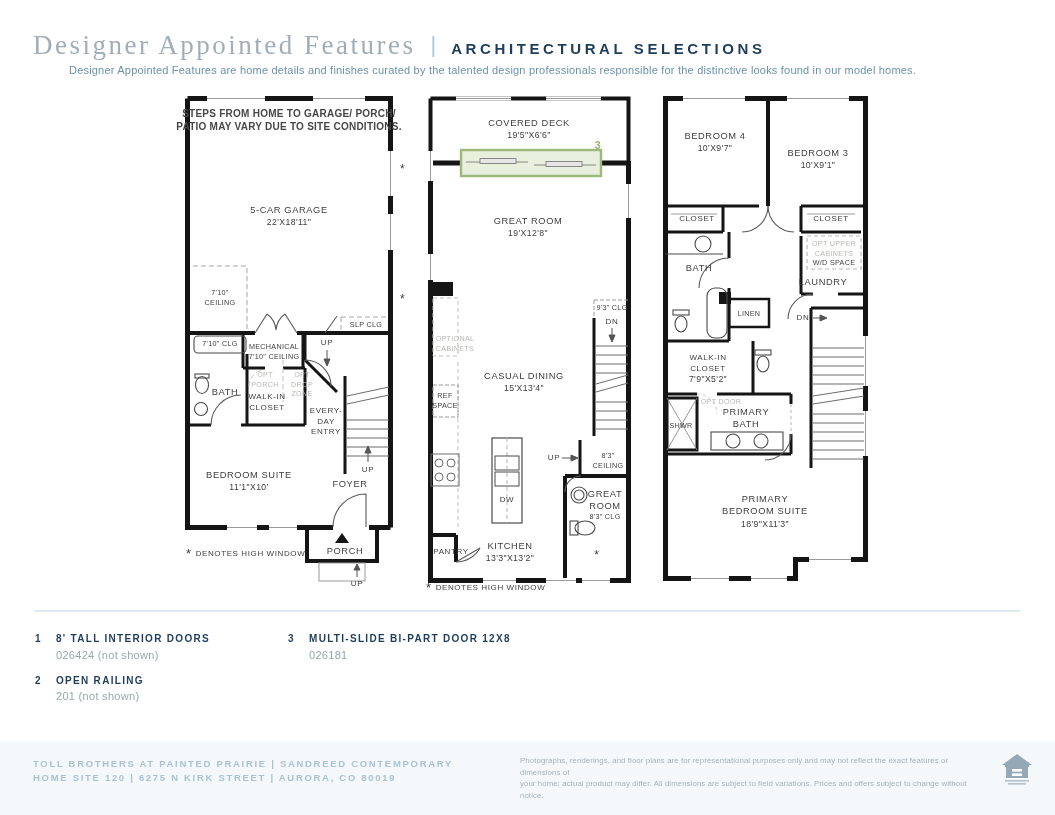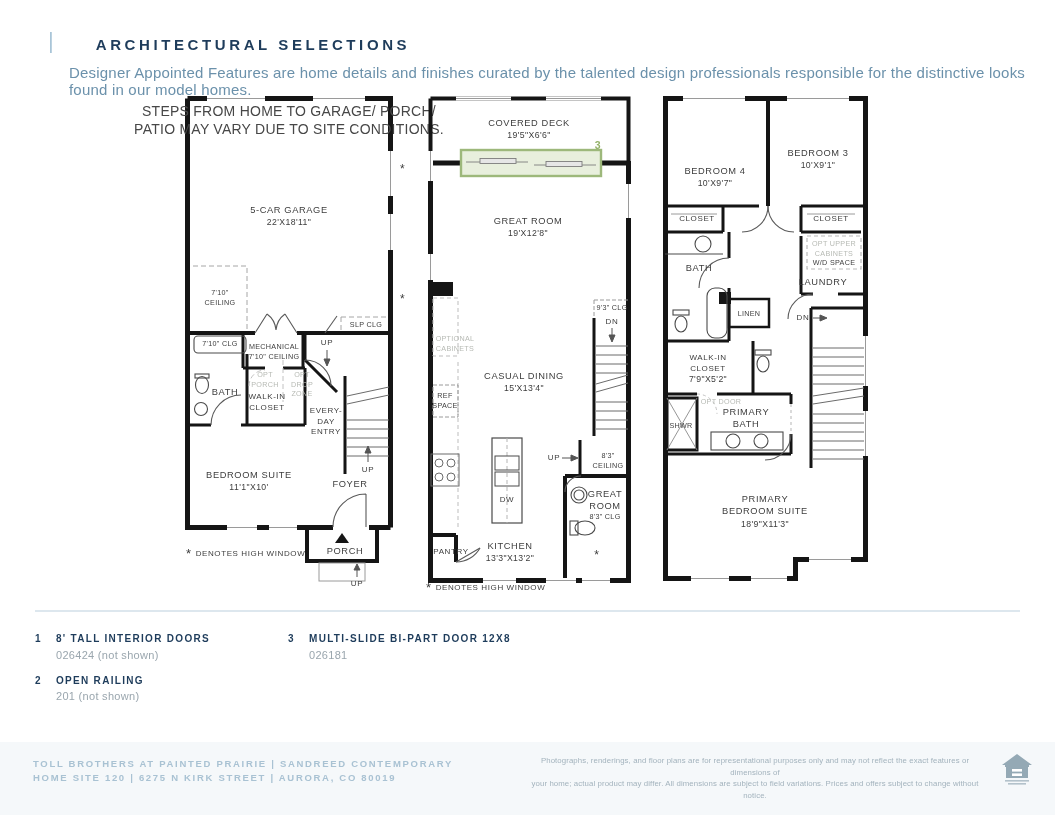--- a/index.html
+++ b/index.html
@@ -3,50 +3,51 @@
 <meta charset="utf-8">
 <style>
   html,body{margin:0;padding:0;background:#ffffff;}
   body{width:1055px;height:815px;position:relative;overflow:hidden;
        font-family:"Liberation Sans",sans-serif;-webkit-font-smoothing:antialiased;}
   .abs{position:absolute;}
   
   .hdr{position:absolute;left:33px;top:30px;display:flex;align-items:baseline;white-space:nowrap;}
   .title-serif{font-family:"Liberation Serif",serif;font-size:27px;color:#a1aeb9;letter-spacing:2.5px;}
   .title-pipe{font-size:22px;color:#a9c5d8;margin:0 15px;position:relative;top:-2px;}
-  .title-caps{font-size:15px;font-weight:bold;color:#1e3c5b;letter-spacing:3.6px;margin-left:27px;}
-  .tagline{position:absolute;left:33px;top:64px;font-size:15px;color:#6b91ab;letter-spacing:0.2px;padding-left:36px;}
+  .title-caps{font-size:15px;font-weight:bold;color:#1e3c5b;letter-spacing:3.6px;}
+  .tagline{position:absolute;left:33px;top:64px;font-size:11px;color:#6b91ab;letter-spacing:0.2px;padding-left:36px;}
   
   .plan{position:absolute;}
   .plan svg{position:absolute;left:0;top:0;}
   .lbl{position:absolute;transform:translate(-50%,-50%);text-align:center;color:#3d3d3d;
        font-size:9.3px;letter-spacing:0.6px;line-height:1.32;white-space:nowrap;}
   .lbl .dim{font-size:8.7px;letter-spacing:0.4px;}
   .sm{font-size:8px;}
   .xs{font-size:7.2px;letter-spacing:0.3px;}
-  .note{font-size:14px;letter-spacing:0.25px;color:#474747;}
+  .note{font-size:10px;letter-spacing:0.25px;color:#474747;font-weight:bold;}
   .gray{color:#b7bab4;}
   .tag3{color:#94b269;font-size:10.5px;font-weight:bold;}
   .denotes{position:absolute;color:#3d3d3d;font-size:8px;letter-spacing:0.6px;white-space:nowrap;}
   .denotes .star{font-size:13px;vertical-align:-2px;margin-right:4px;}
   .side-star{position:absolute;font-size:12px;color:#3d3d3d;}
   
   .rule{position:absolute;left:35px;top:610px;width:985px;height:2px;background:#dde7ee;}
   .lg-num,.lg-title{position:absolute;font-size:10px;font-weight:bold;color:#1e3c5b;letter-spacing:1.3px;white-space:nowrap;}
   .lg-detail{position:absolute;font-size:11px;color:#9aa6ae;letter-spacing:0.3px;white-space:nowrap;}
   
   .footband{position:absolute;left:0;top:742px;width:1055px;height:73px;background:#f5f8fa;}
   .f-line{position:absolute;font-size:9.5px;font-weight:bold;color:#a9c2d3;letter-spacing:1.7px;white-space:nowrap;}
-  .disc{position:absolute;left:520px;top:755px;width:470px;text-align:center;
+  .disc{position:absolute;left:520px;top:755px;width:470px;text-align:left;
         font-size:7.8px;line-height:1.5;color:#a3b3bd;letter-spacing:0.1px;}
 </style>
 </head>
 <body>
 
 <div class="hdr">
+  <span class="title-serif">Designer Appointed Features</span>
   <span class="title-pipe">|</span>
   <span class="title-caps">ARCHITECTURAL SELECTIONS</span>
 </div>
 <div class="tagline">Designer Appointed Features are home details and finishes curated by the talented design professionals responsible for the distinctive looks found in our model homes.</div>
 
 <div class="plan" style="left:185px;top:96px;width:208px;height:494px">
   <svg width="208" height="494" viewBox="0 0 208 494">
     <g stroke="#151515" fill="none">
       <path d="M2.5,2.5 H205.5 V431.5 M2.5,2.5 V431.5 H120 M120,431.5 H148 M184,431.5 H205.5" stroke-width="5"></path>
       <path d="M2,237 H70 M112,237 H206" stroke-width="4"></path>
@@ -342,21 +343,21 @@
       <ellipse cx="18" cy="228" rx="6" ry="8"></ellipse>
         <rect x="10" y="214" width="16" height="5"></rect>
       <path d="M4,302 L34,354 M34,302 L4,354" stroke="#8a8a8a" stroke-width="0.9"></path>
       <rect x="48" y="336" width="72" height="18"></rect>
         <circle cx="70" cy="345" r="7"></circle>
         <circle cx="98" cy="345" r="7"></circle>
       <ellipse cx="100" cy="268" rx="6" ry="8"></ellipse>
         <rect x="92" y="254" width="16" height="5"></rect>
     </g>
   </svg>
-  <div class="lbl" style="left:52px;top:81px">
+  <div class="lbl" style="left:52px;top:46px">
     <span>BEDROOM 4</span><br><span class="dim">10'X9'7"</span></div>
   <div class="lbl" style="left:155px;top:63px">
     <span>BEDROOM 3</span><br><span class="dim">10'X9'1"</span></div>
   <div class="lbl sm" style="left:34px;top:123px"><span>CLOSET</span></div>
   <div class="lbl sm" style="left:168px;top:123px"><span>CLOSET</span></div>
   <div class="lbl" style="left:36px;top:172px"><span>BATH</span></div>
   <div class="lbl xs gray" style="left:171px;top:152px">
     <span>OPT UPPER</span><br><span>CABINETS</span></div>
   <div class="lbl xs" style="left:171px;top:167px"><span>W/D SPACE</span></div>
   <div class="lbl" style="left:160px;top:186px"><span>LAUNDRY</span></div>

